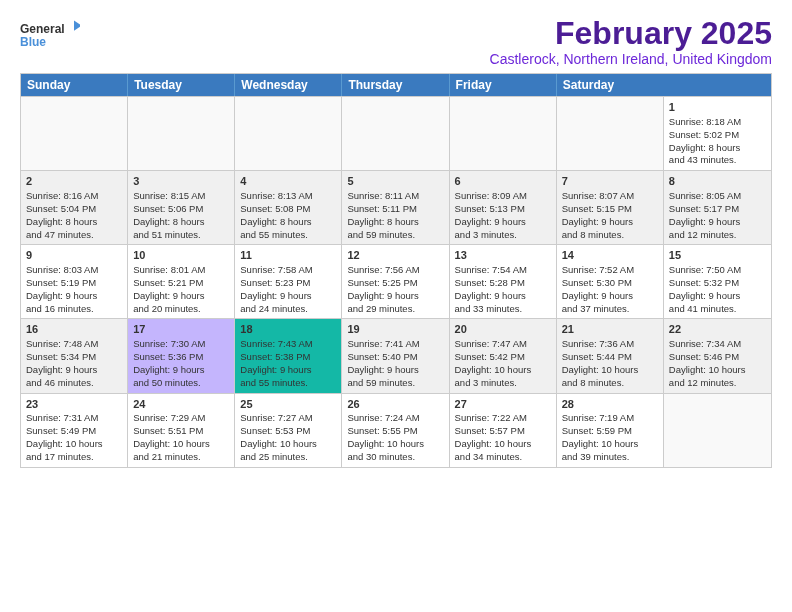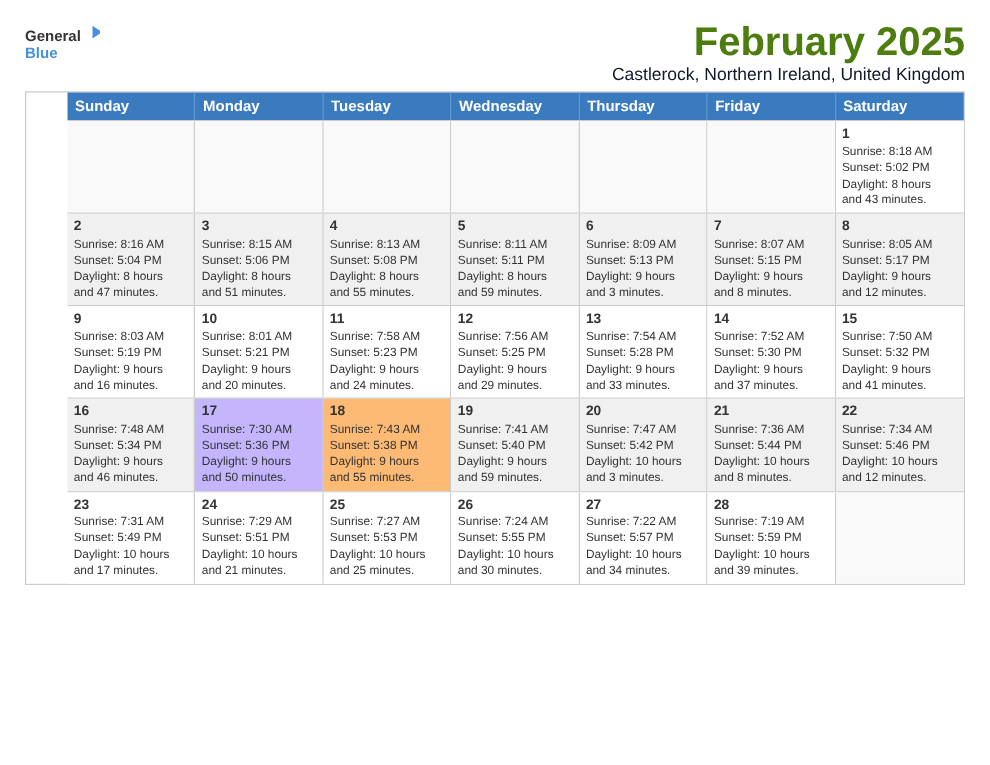--- a/index.html
+++ b/index.html
@@ -27,33 +27,32 @@
       display: flex;
       align-items: center;
       gap: 4px;
     }
     .title-block {
       text-align: right;
     }
     .main-title {
       font-size: 32px;
       font-weight: bold;
-      color: #4d7c0f;
+      color: #4c1d95;
       line-height: 1.1;
     }
     .subtitle {
       font-size: 14px;
-      color: #0f172a;
+      color: #6d28d9;
     }
     .calendar {
       flex: 1;
       display: flex;
       flex-direction: column;
       border: 1px solid #ccc;
-      padding-left: 33px;
     }
     .cal-header {
       display: grid;
       grid-template-columns: repeat(7, 1fr);
       background: #3a7abf;
     }
     .cal-header-cell {
       color: #fff;
       font-size: 12px;
       font-weight: bold;
@@ -107,21 +106,20 @@
 </div>
     <div class="title-block">
       <div class="main-title">February 2025</div>
       <div class="subtitle">Castlerock, Northern Ireland, United Kingdom</div>
     </div>
   </div>
 
   <div class="calendar">
     <div class="cal-header">
         <div class="cal-header-cell">Sunday</div>
-        <div class="cal-header-cell">Monday</div>
         <div class="cal-header-cell">Tuesday</div>
         <div class="cal-header-cell">Wednesday</div>
         <div class="cal-header-cell">Thursday</div>
         <div class="cal-header-cell">Friday</div>
         <div class="cal-header-cell">Saturday</div>
       </div>
     <div class="cal-body">
         <div class="cal-row">
           <div class="cal-cell empty"></div>
           <div class="cal-cell empty"></div>
@@ -247,21 +245,21 @@
             <div>Daylight: 9 hours</div>
             <div>and 46 minutes.</div>
           </div>
           <div class="cal-cell" style="background: #c4b5fd;">
             <span class="day-num">17</span>
             <div>Sunrise: 7:30 AM</div>
             <div>Sunset: 5:36 PM</div>
             <div>Daylight: 9 hours</div>
             <div>and 50 minutes.</div>
           </div>
-          <div class="cal-cell" style="background: #fdba74;">
+          <div class="cal-cell" style="background: #14b8a6;">
             <span class="day-num">18</span>
             <div>Sunrise: 7:43 AM</div>
             <div>Sunset: 5:38 PM</div>
             <div>Daylight: 9 hours</div>
             <div>and 55 minutes.</div>
           </div>
           <div class="cal-cell" style="background: rgb(240, 240, 240);">
             <span class="day-num">19</span>
             <div>Sunrise: 7:41 AM</div>
             <div>Sunset: 5:40 PM</div>

